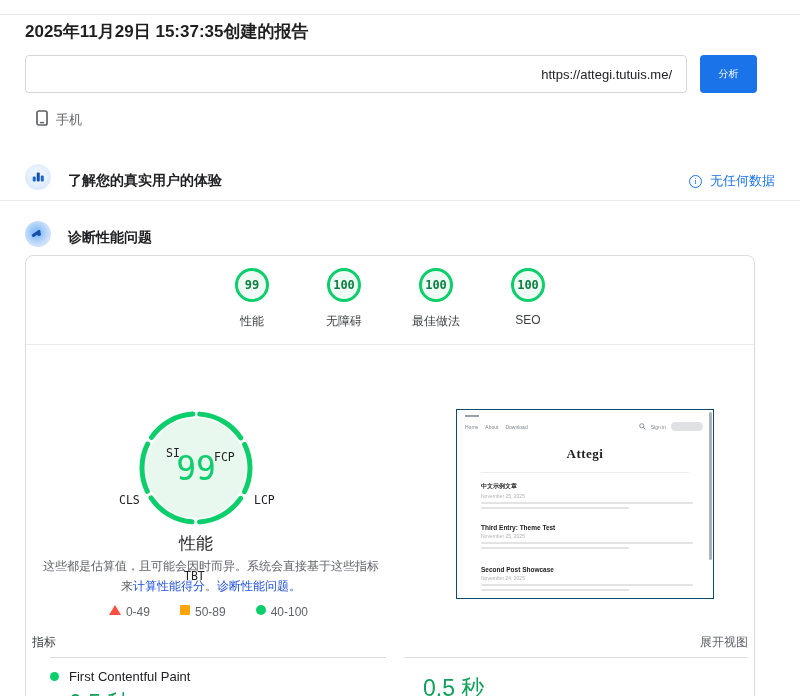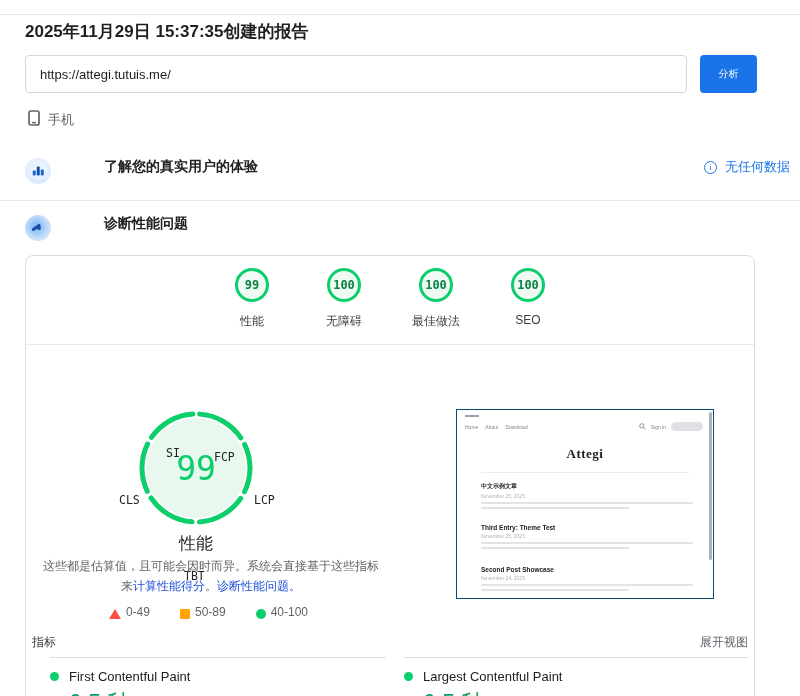--- a/index.html
+++ b/index.html
@@ -6,35 +6,35 @@
   .page{position:relative;width:800px;height:696px;overflow:hidden;background:#fff;
         font-family:"Liberation Sans","DejaVu Sans",sans-serif;color:#202124;}
   .mono{font-family:"DejaVu Sans Mono","Liberation Mono",monospace;}
 
   .top-hairline{position:absolute;top:14px;left:0;width:100%;border-top:1px solid #e8eaed;}
 
   .report-title{position:absolute;left:25px;top:20px;margin:0;font-size:17px;font-weight:700;color:#1f1f1f;}
 
   .url-input{position:absolute;left:25px;top:55px;width:662px;height:38px;box-sizing:border-box;
              border:1px solid #d3d6da;border-radius:4px;padding:0 14px;font-size:13px;color:#202124;outline:none;
-             font-family:"Liberation Sans","DejaVu Sans",sans-serif;}
+             font-family:"Liberation Sans","DejaVu Sans",sans-serif;text-align:right;}
   .analyze-btn{position:absolute;left:700px;top:55px;width:57px;height:38px;background:#1a73e8;color:#fff;
                border:none;border-radius:4px;font-size:10px;cursor:pointer;
                font-family:"Liberation Sans","DejaVu Sans",sans-serif;}
 
   .tabs{position:absolute;top:110px;left:0;width:100%;display:flex;justify-content:space-between;gap:46px;
-        padding-left:28px;box-sizing:border-box;}
+        padding-left:36px;box-sizing:border-box;}
   .tab{display:flex;flex-direction:column;align-items:center;cursor:pointer;}
   .tab-main{display:flex;align-items:center;gap:8px;font-size:13px;}
   .tab.mobile{color:#5f6368;}
   .tab.desktop{color:#1a73e8;font-weight:500;}
   .tab-underline{height:3px;width:100%;margin-top:7px;border-radius:3px 3px 0 0;background:transparent;}
   .tab.desktop .tab-underline{background:#1a73e8;}
 
-  .section-row{position:absolute;left:25px;right:10px;display:flex;align-items:flex-start;gap:36px;}
+  .section-row{position:absolute;left:25px;right:25px;display:flex;align-items:flex-end;}
   .sec-field{top:158px;height:32px;}
   .sec-diag{top:215px;height:32px;}
   .sec-icon{width:26px;height:26px;border-radius:50%;margin-right:17px;position:relative;flex:0 0 auto;}
   .field-icon{background:radial-gradient(circle at 50% 40%,#eaf2fd 0 35%,#d2e3fc 100%);}
   .field-bars{position:absolute;left:50%;top:50%;transform:translate(-50%,-50%);display:flex;align-items:flex-end;gap:1.5px;height:9px;}
   .field-bars i{display:block;width:2.5px;background:#1967d2;border-radius:1px;}
   .field-bars i:nth-child(1){height:5px;}
   .field-bars i:nth-child(2){height:9px;background:#174ea6;}
   .field-bars i:nth-child(3){height:6px;}
   .diag-icon{background:radial-gradient(circle at 45% 45%,#8ec2f7 0 20%,#c4dcfa 55%,#e8f1fd 100%);}
@@ -70,21 +70,21 @@
   .gm-cls{left:93px;top:55px;}
   .gm-lcp{left:228px;top:55px;}
   .gm-tbt{left:158px;top:131px;}
   .gauge-label{position:absolute;left:0;top:142px;width:340px;text-align:center;font-size:17px;color:#202124;}
 
   .caption{position:absolute;top:300px;left:12px;width:346px;text-align:center;font-size:12px;color:#5f6368;line-height:1.7;}
   .caption a{color:#1d4ed8;text-decoration:none;cursor:pointer;}
 
   .legend{position:absolute;top:349px;left:0;width:365px;display:flex;justify-content:center;align-items:center;
           gap:30px;font-size:12px;color:#5f6368;}
-  .leg-item{display:flex;align-items:flex-end;gap:5px;}
+  .leg-item{display:flex;align-items:flex-start;gap:5px;}
   .leg-tri{width:0;height:0;border-left:6px solid transparent;border-right:6px solid transparent;
            border-bottom:10px solid #ff4e42;}
   .leg-sq{width:10px;height:10px;background:#ffa400;border-radius:1px;}
   .leg-ci{width:10px;height:10px;background:#0cce6b;border-radius:50%;}
 
   .thumb{position:absolute;left:430px;top:153px;width:258px;height:190px;border:1px solid #0c4a6e;background:#fff;
          box-sizing:border-box;overflow:hidden;cursor:pointer;}
   .t-logo{position:absolute;left:8px;top:5px;width:14px;height:2px;background:#9aa0a6;}
   .t-nav{position:absolute;left:8px;top:12px;right:10px;display:flex;align-items:center;gap:7px;
          font-size:5px;color:#80868b;}
@@ -268,21 +268,17 @@
     </div>
 
     <div class="metric-col mc-left">
       <div class="m-head">
         <span class="m-dot"></span>
         <span>First Contentful Paint</span>
       </div>
       <div class="m-value">0.5 秒</div>
     </div>
     <div class="metric-col mc-right">
-      <div class="m-head">
-        <span class="m-dot"></span>
-        <span>Largest Contentful Paint</span>
-      </div>
       <div class="m-value">0.5 秒</div>
     </div>
 
   </div>
 </div>
 
 </body></html>

